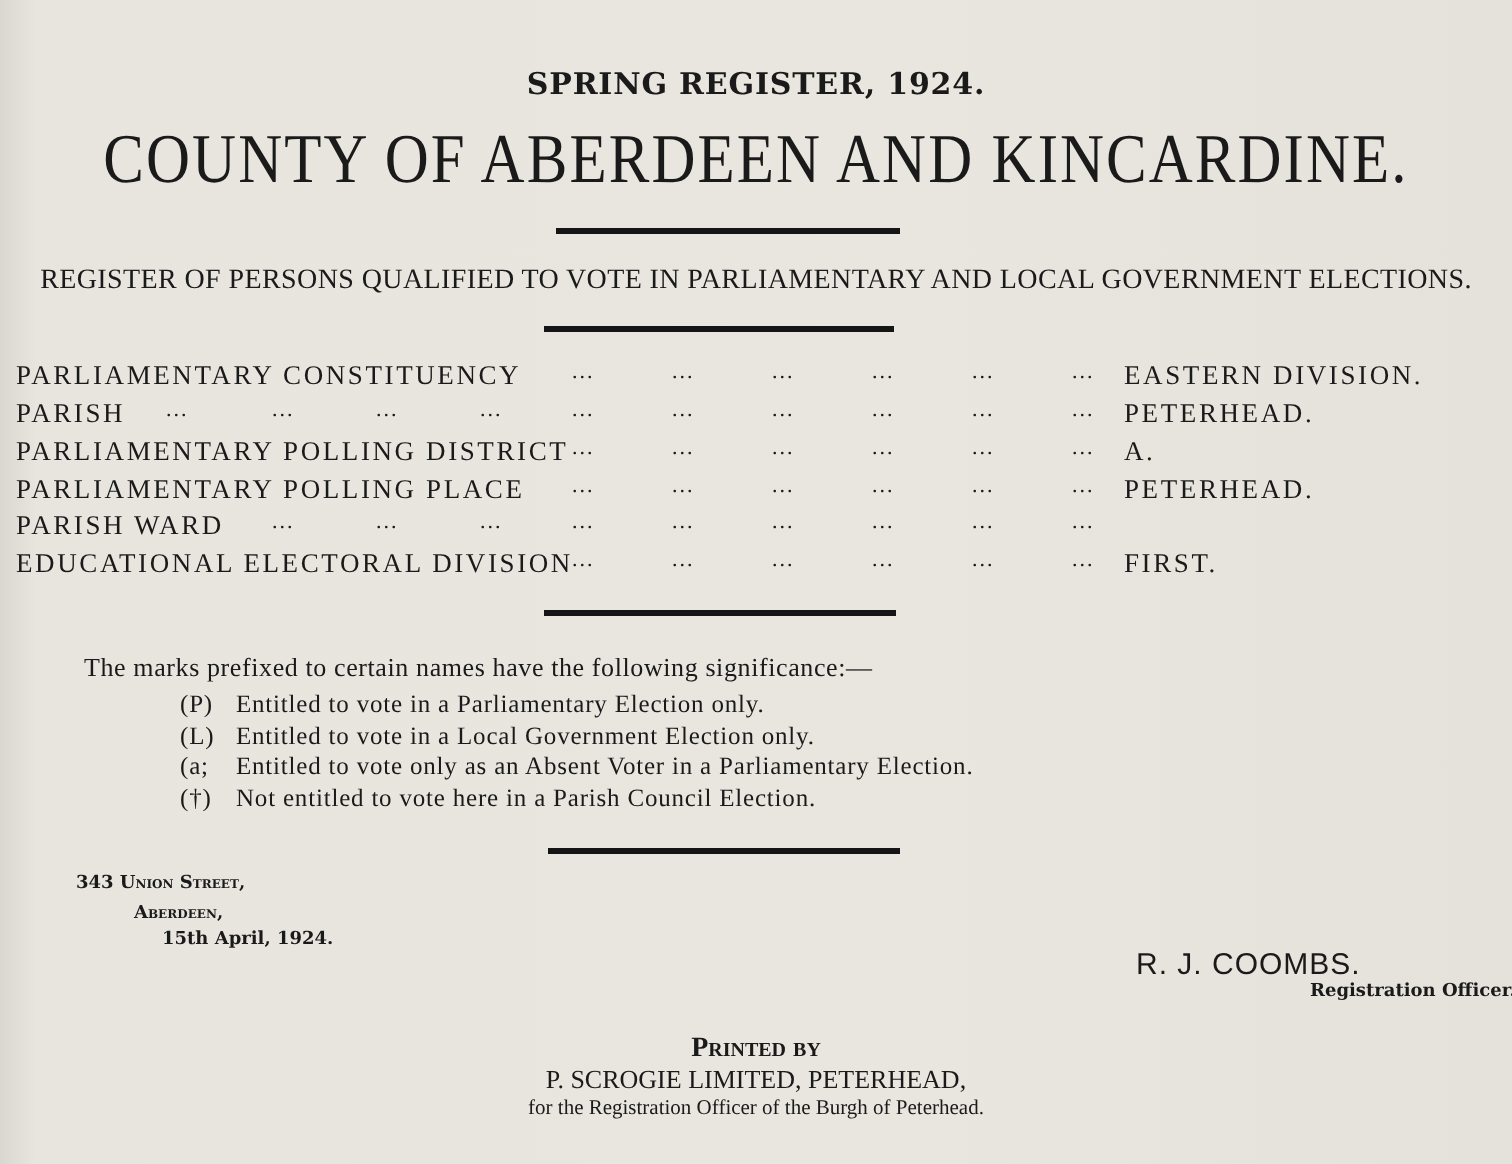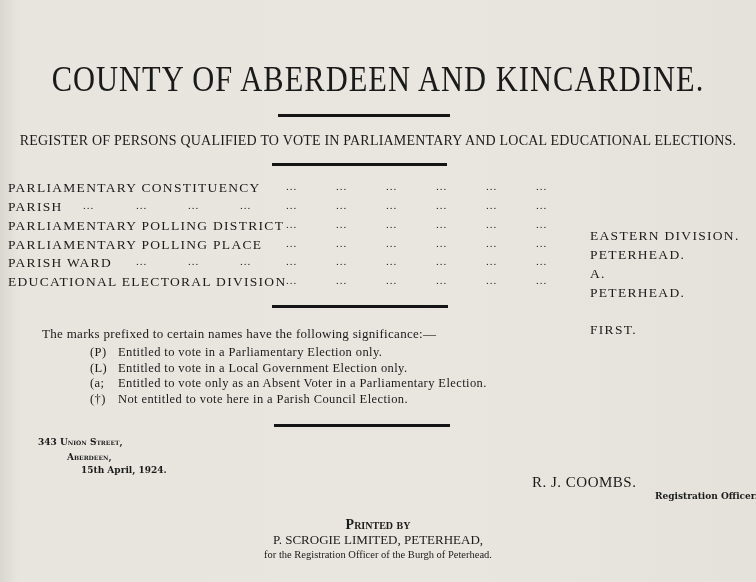--- a/index.html
+++ b/index.html
@@ -24,39 +24,40 @@
       transform:scaleX(0.87); transform-origin:center;
     }
     .rule { position:absolute; height:3px; background:#151515; }
     .sub {
       left:0; width:756px; top:133px; text-align:center;
       font-family:"Liberation Serif", serif; font-size:14px; letter-spacing:0.2px;
     }
     .row { left:8px; width:740px; height:18.5px; font-family:"Liberation Serif", serif; font-size:13.5px; letter-spacing:1.3px; }
     .row .lbl { position:absolute; left:0; }
     .row .dots span { position:absolute; font-size:11px; letter-spacing:1px; }
-    .row .val { position:absolute; left:582px;margin-top:48px; }
+    .row .val { position:absolute; left:554px; }
     .marks-intro { left:42px; top:326px; font-family:"Liberation Serif", serif; font-size:13px; letter-spacing:0.3px; }
     .mark { left:90px; font-family:"Liberation Serif", serif; font-size:12.5px; letter-spacing:0.4px; }
     .mark .sym { display:inline-block; width:28px; }
     .addr { font-family:"DejaVu Serif", serif; font-size:9px; font-weight:bold; }
     .sig { font-family:"Liberation Sans", sans-serif; font-size:15px; letter-spacing:0.5px; }
     .sig-sub { font-family:"DejaVu Serif", serif; font-size:9px; font-weight:bold; }
     .print { left:0; width:756px; text-align:center; font-family:"Liberation Serif", serif; }
     .sc { font-variant:small-caps; }
   </style>
 </head>
 <body>
 
 <div class="page">
 
+  <div class="abs hdr-small">SPRING REGISTER, 1924.</div>
   <div class="abs hdr-big">COUNTY OF ABERDEEN AND KINCARDINE.</div>
   <div class="rule" style="left:278px; top:114px; width:172px;"></div>
 
-  <div class="abs sub">REGISTER OF PERSONS QUALIFIED TO VOTE IN PARLIAMENTARY AND LOCAL EDUCATIONAL ELECTIONS.</div>
+  <div class="abs sub">REGISTER OF PERSONS QUALIFIED TO VOTE IN PARLIAMENTARY AND LOCAL GOVERNMENT ELECTIONS.</div>
   <div class="rule" style="left:272px; top:163px; width:175px;"></div>
 
   <div class="abs row" style="top:180px;">
     <span class="lbl">PARLIAMENTARY CONSTITUENCY</span>
     <span class="dots"><span style="left:278px">...</span><span style="left:328px">...</span><span style="left:378px">...</span><span style="left:428px">...</span><span style="left:478px">...</span><span style="left:528px">...</span></span>
     <span class="val">EASTERN DIVISION.</span>
   </div>
   <div class="abs row" style="top:199px;">
     <span class="lbl">PARISH</span>
     <span class="dots"><span style="left:75px">...</span><span style="left:128px">...</span><span style="left:180px">...</span><span style="left:232px">...</span><span style="left:278px">...</span><span style="left:328px">...</span><span style="left:378px">...</span><span style="left:428px">...</span><span style="left:478px">...</span><span style="left:528px">...</span></span>
@@ -97,20 +98,20 @@
   <div class="abs mark" style="top:392px;">
     <span class="sym">(†)</span><span>Not entitled to vote here in a Parish Council Election.</span>
   </div>
 
   <div class="rule" style="left:274px; top:424px; width:176px;"></div>
 
   <div class="abs addr sc" style="left:38px; top:437px;">343 Union Street,</div>
   <div class="abs addr sc" style="left:67px; top:452px;">Aberdeen,</div>
   <div class="abs addr" style="left:81px; top:465px;">15th April, 1924.</div>
 
-  <div class="abs sig" style="left:532px; top:474px;font-family:Liberation Serif, serif;">R. J. COOMBS.</div>
+  <div class="abs sig" style="left:568px; top:474px;">R. J. COOMBS.</div>
   <div class="abs sig-sub" style="left:621px; top:491px;margin-left:34px;">Registration Officer.</div>
 
   <div class="abs print sc" style="top:517px; font-size:14px; font-weight:bold;">Printed by</div>
   <div class="abs print" style="top:532px; font-size:13px;">P. SCROGIE LIMITED, PETERHEAD,</div>
   <div class="abs print" style="top:549px; font-size:10.5px;">for the Registration Officer of the Burgh of Peterhead.</div>
 
 </div>
 
 </body></html>

